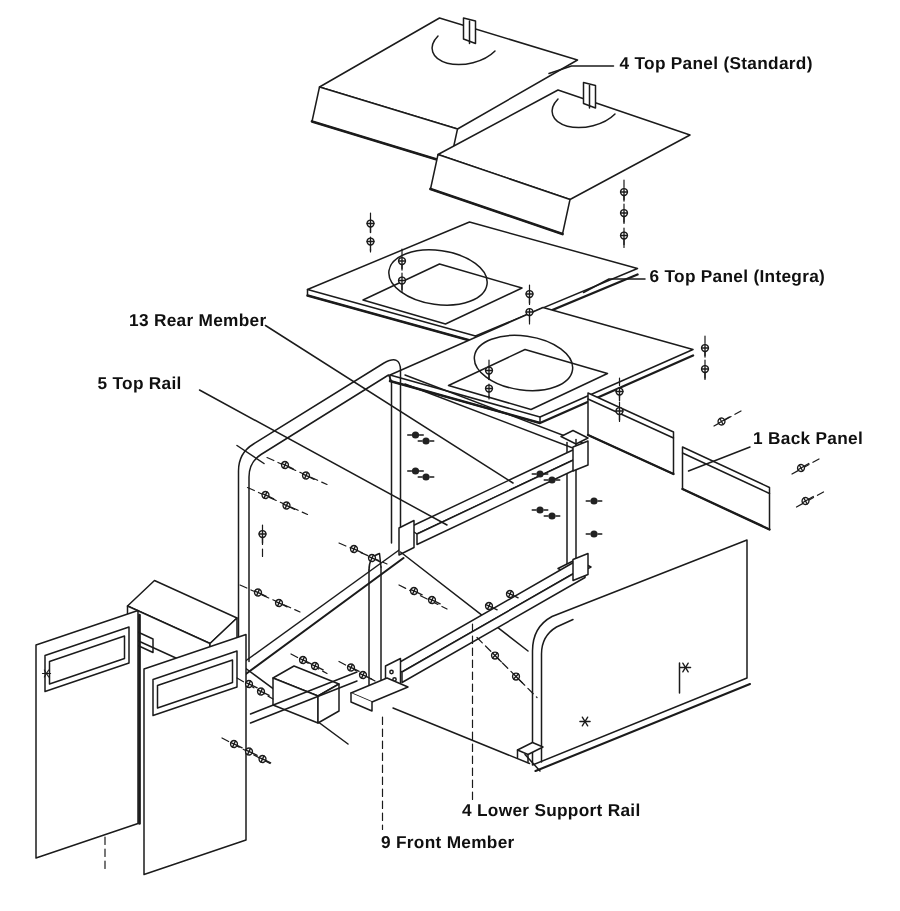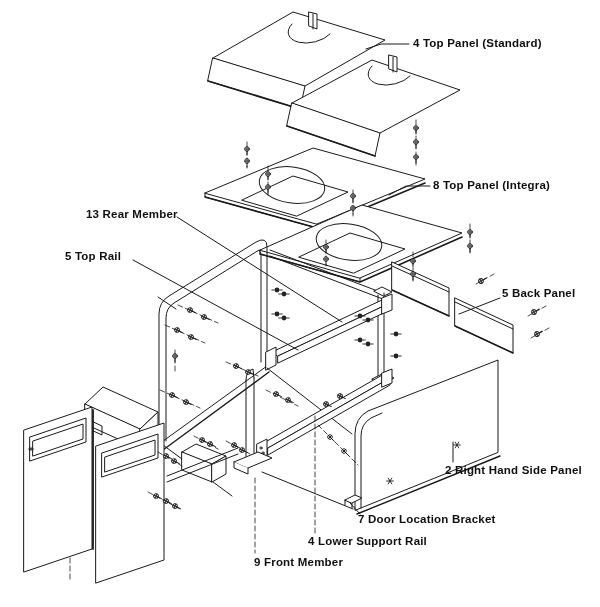--- a/index.html
+++ b/index.html
@@ -260,22 +260,20 @@
       <path d="M133,260 L298,350"></path>
       <path d="M158,297 L176,309"></path>
       <path d="M500,298 L459,314"></path>
       <path d="M453,462 L453,442"></path>
       <path d="M360,514 L350,503"></path>
     </g>
   </g>
 </svg>
 
 <div class="lbl" style="left:413px;top:37px">4  Top Panel (Standard)</div>
-<div class="lbl" style="left:433px;top:179px">8  Top Panel (Integra)</div>
+<div class="lbl" style="left:433px;top:179px">6  Top Panel (Integra)</div>
 <div class="lbl" style="left:86px;top:208px">13  Rear Member</div>
 <div class="lbl" style="left:65px;top:250px">5  Top Rail</div>
-<div class="lbl" style="left:502px;top:287px">5  Back Panel</div>
-<div class="lbl" style="left:445px;top:464px">2  Right Hand Side Panel</div>
-<div class="lbl" style="left:358px;top:513px">7  Door Location Bracket</div>
+<div class="lbl" style="left:502px;top:287px">1  Back Panel</div>
 <div class="lbl" style="left:308px;top:535px">4  Lower Support Rail</div>
 <div class="lbl" style="left:254px;top:556px">9  Front Member</div>
 
 </div>
 
 </body></html>

